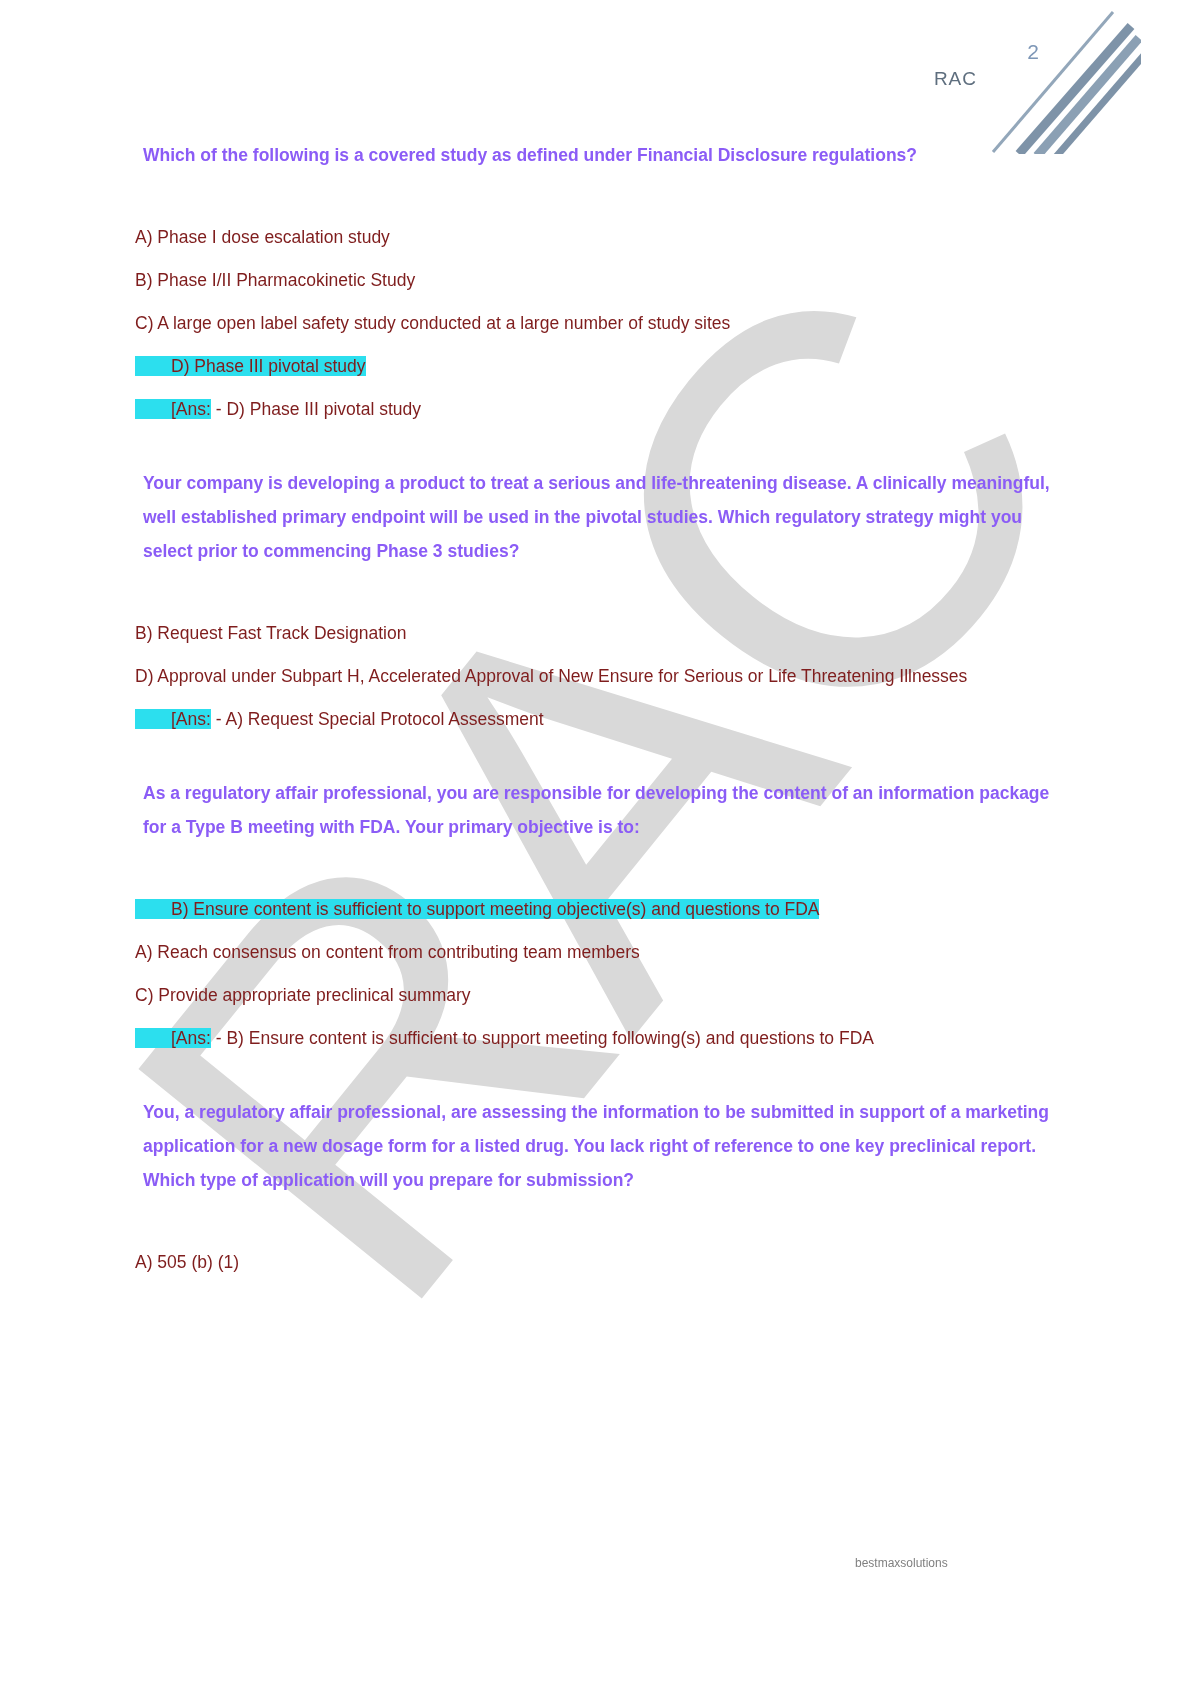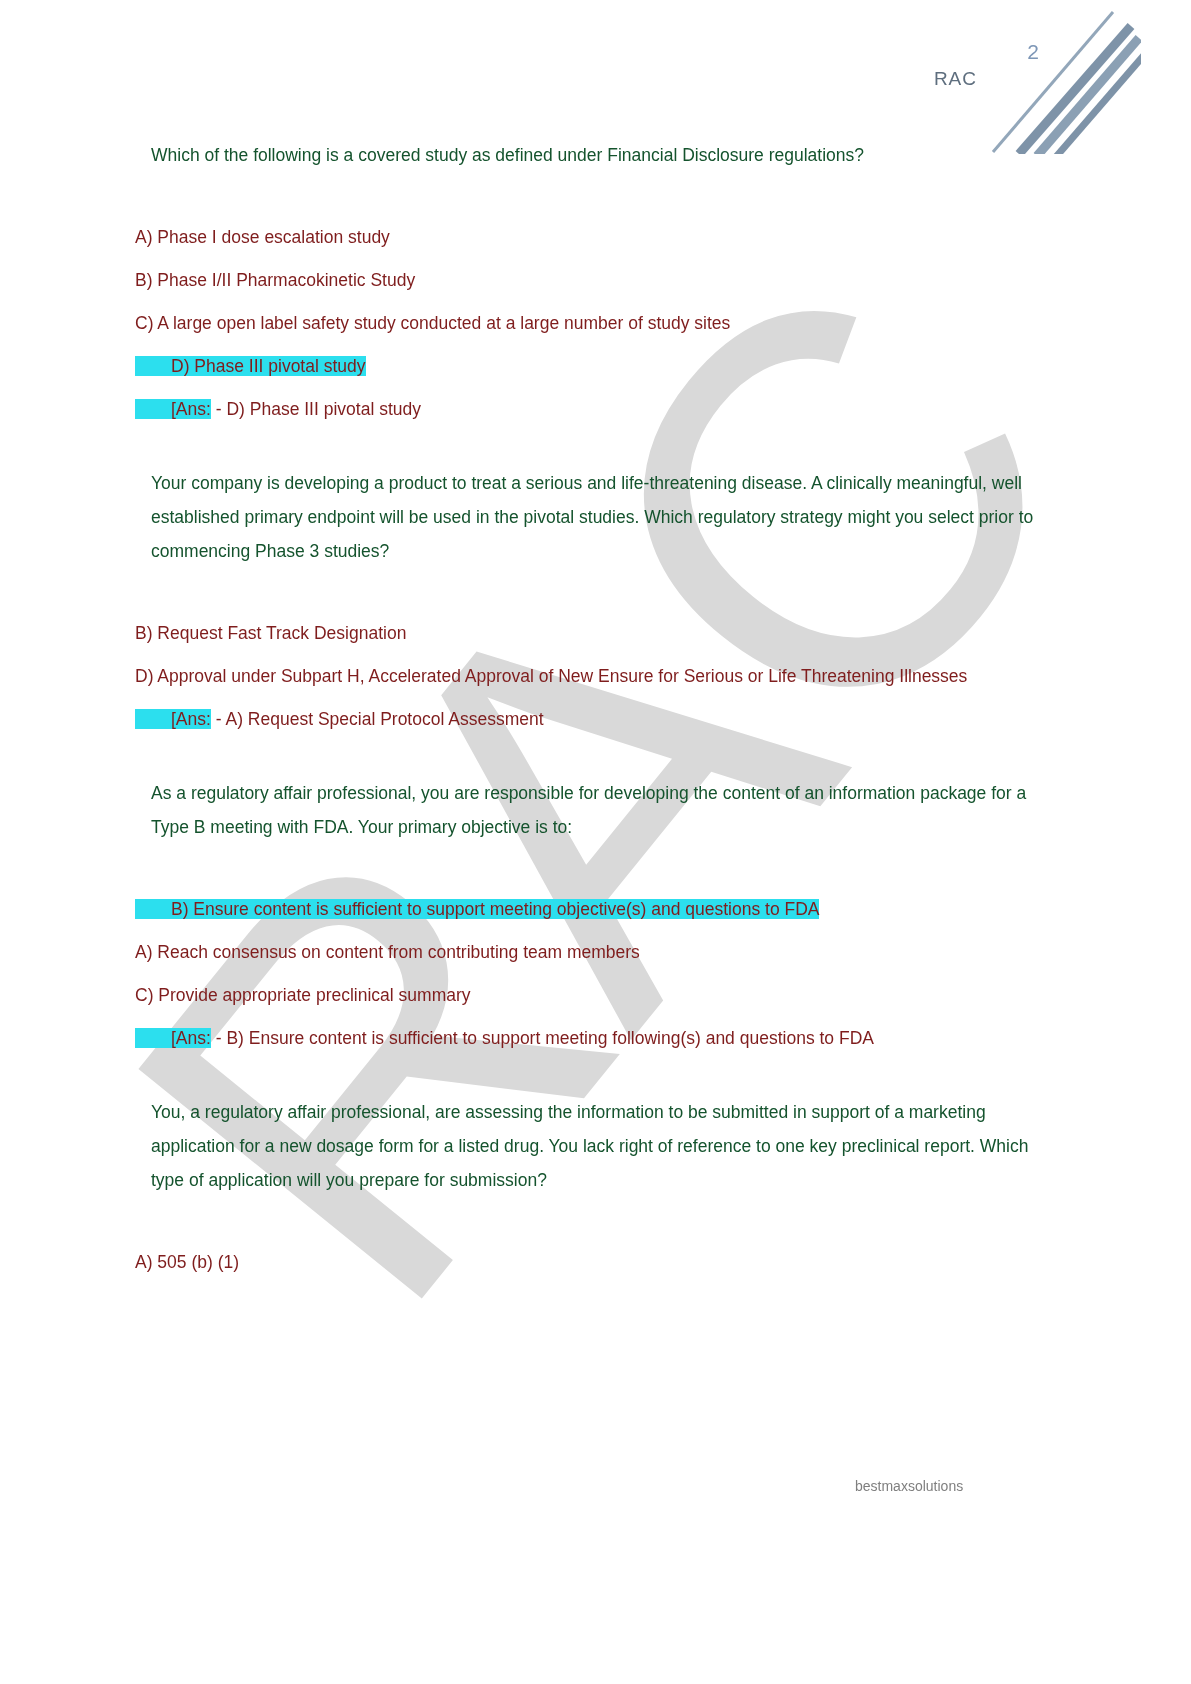--- a/index.html
+++ b/index.html
@@ -59,40 +59,40 @@
   }
   .content {
     position: absolute;
     left: 135px;
     top: 138px;
     width: 921px;
     z-index: 1;
     line-height: 34px;
   }
   .q {
-    font-weight: 400;
-    color: #14532d;
-    margin: 40px 0 48px 16px;
+    font-weight: 700;
+    color: #8b5cf6;
+    margin: 40px 0 48px 8px;
   }
   .q.first {
     margin-top: 0;
   }
   .opt {
     margin: 0 0 9px 0;
     color: #7f1d1d;
   }
   .hl {
     background: var(--highlight, #2cdfee);
     padding-left: 36px;
   }
   .footer {
     position: absolute;
     left: 855px;
-    top: 1478px;
-    font-size: 14px;
+    top: 1556px;
+    font-size: 12px;
     color: var(--footer, #7f7f7f);
     z-index: 1;
   }
 </style>
 </head>
 <body>
 
 <div class="watermark">RAC</div>
 
 <div class="corner">

